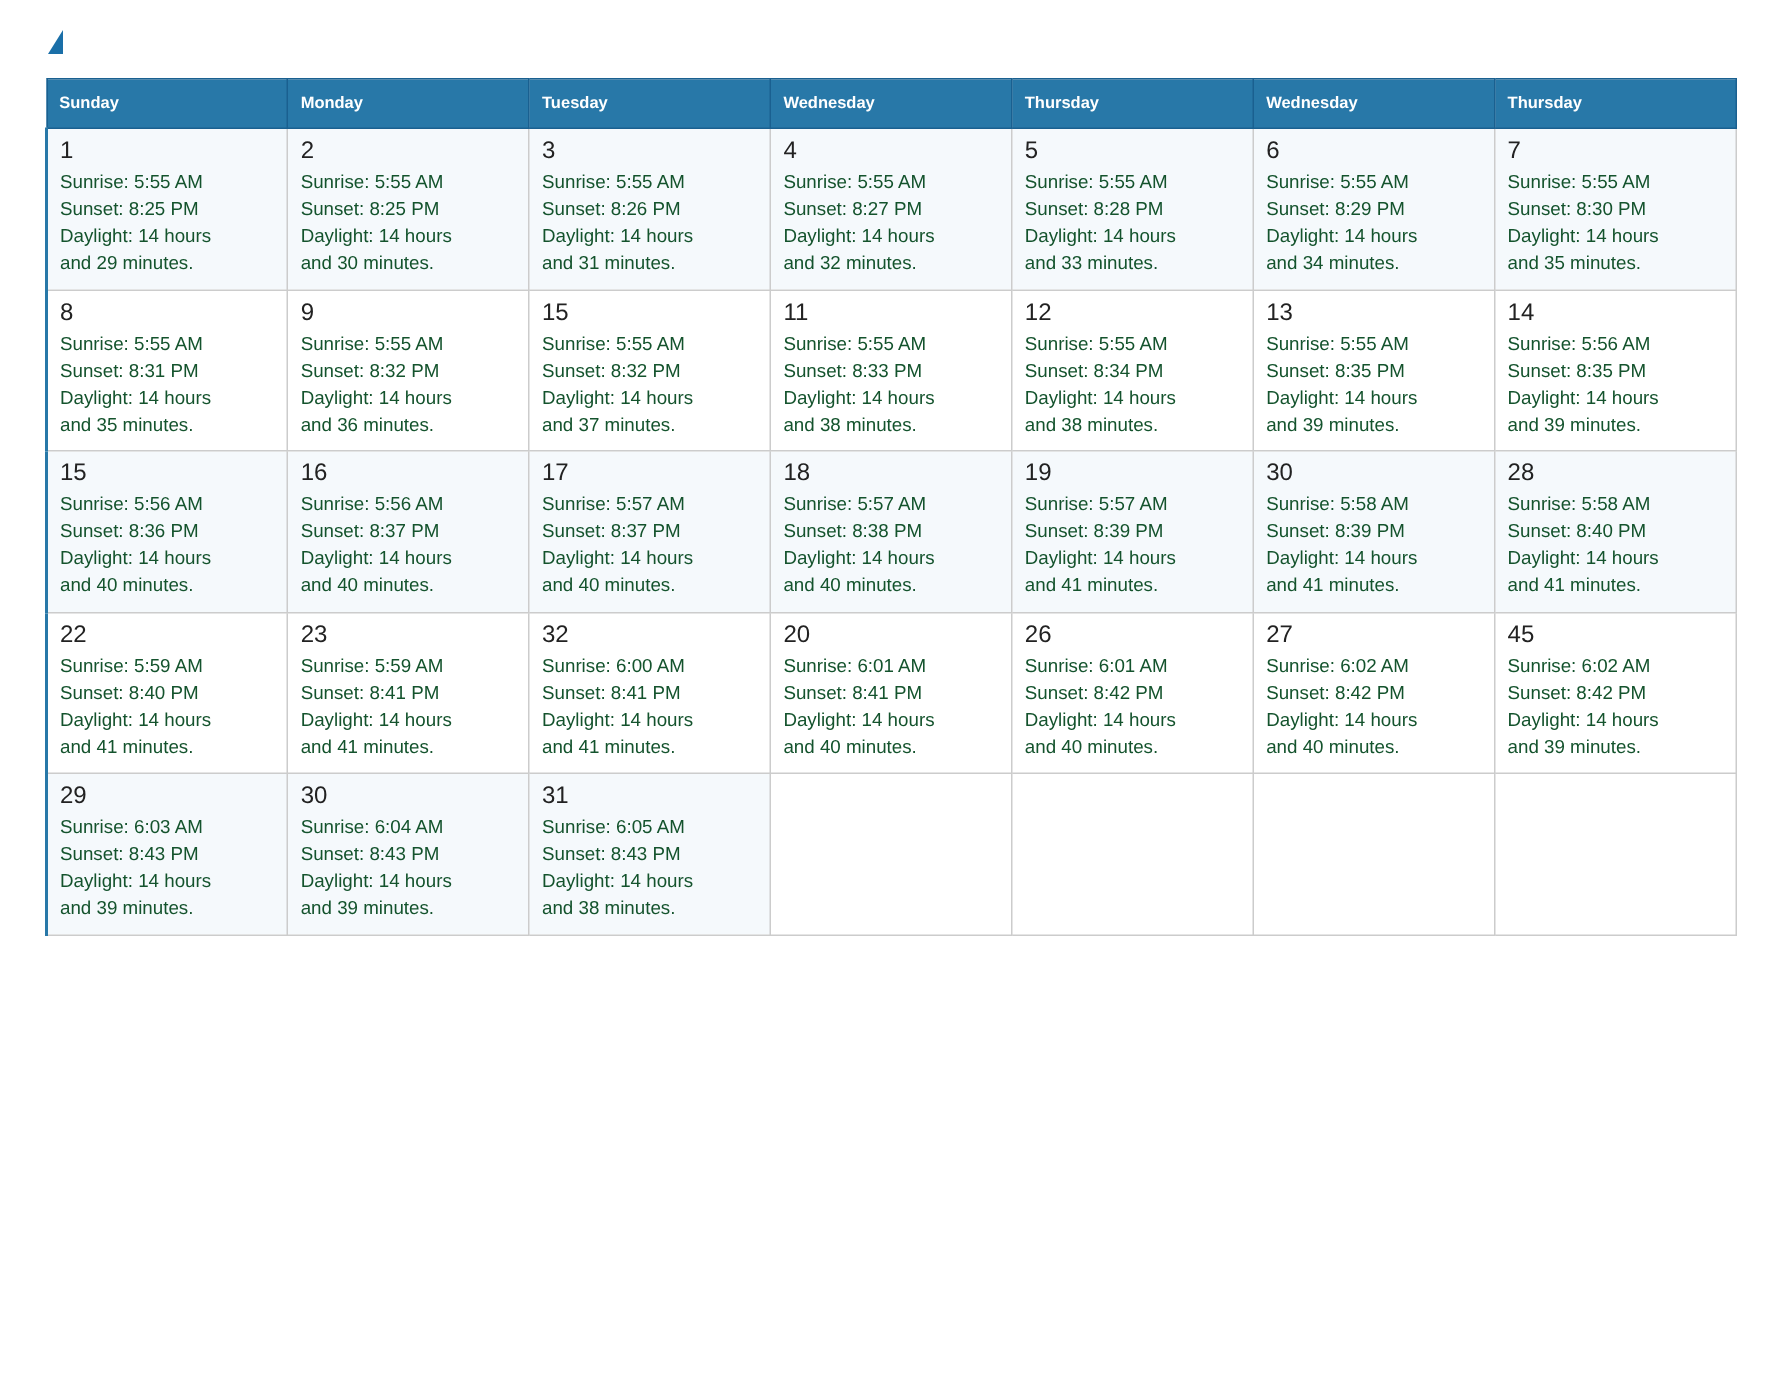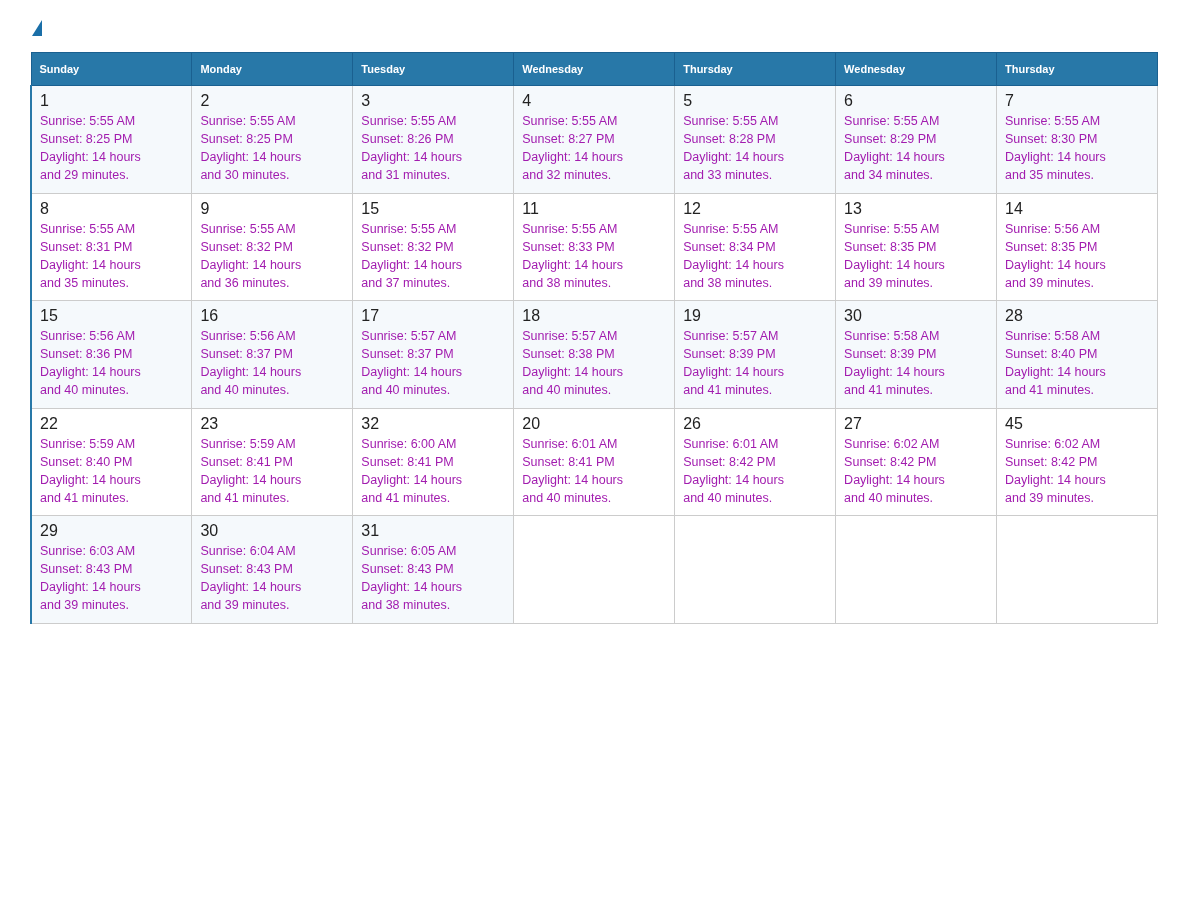--- a/index.html
+++ b/index.html
@@ -86,21 +86,21 @@
     }
     .day-number {
       font-size: 16px;
       font-weight: normal;
       color: #222;
       display: block;
       margin-bottom: 2px;
     }
     .day-info {
       font-size: 12.5px;
-      color: #a21caf;
+      color: #14532d;
       line-height: 1.45;
     }
     tbody tr:nth-child(odd) td {
       background-color: #f5f9fc;
     }
     tbody tr:nth-child(even) td {
       background-color: #fff;
     }
     tbody tr td:first-child {
       border-left: 2px solid #2878a8;

